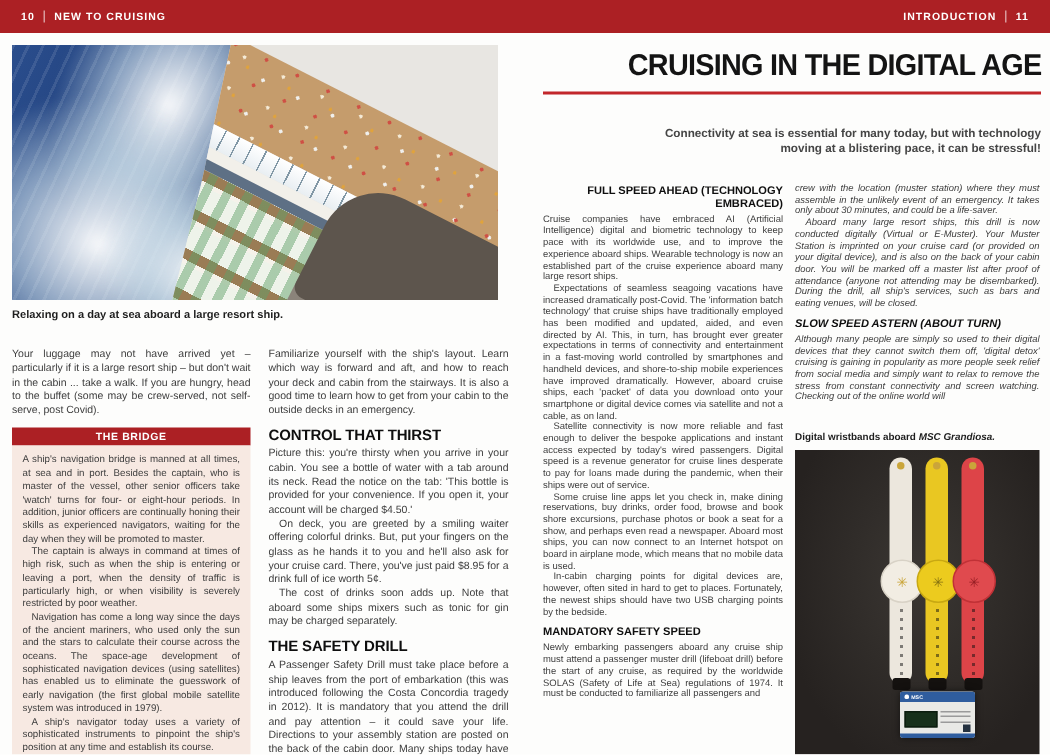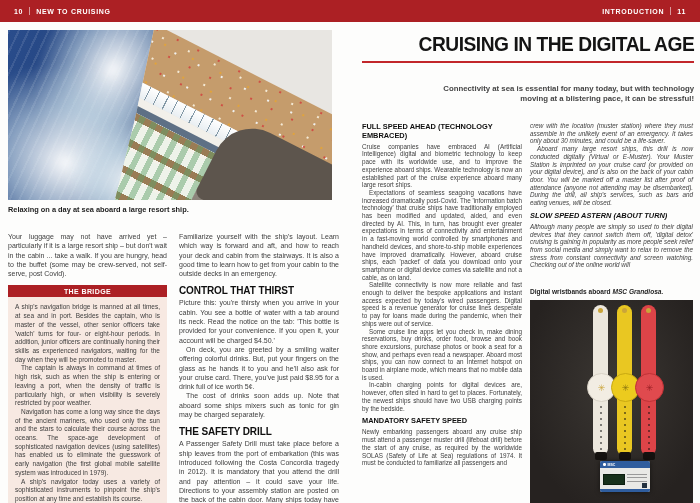--- a/index.html
+++ b/index.html
@@ -66,21 +66,21 @@
   
   .rp-title { position:absolute; top:33px; right:6px; font-size:20px; font-weight:800; color:#141414;
               letter-spacing:-.5px; white-space:nowrap; transform:scaleX(.96); transform-origin:100% 50%; }
   .rp-rule { position:absolute; left:362px; right:6px; top:61px; height:2px; background:#c2272b; }
   .rp-stand { position:absolute; top:72px; right:6px; width:272px; text-align:right; font-size:7.8px;
               font-weight:bold; color:#454545; line-height:10px;margin-top:12px; }
   .rp-colA { position:absolute; left:362px; top:122px; width:160px; }
   .rp-colB { position:absolute; left:530px; top:122px; width:163px;font-style:italic; }
   p.b6 { font-size:6.3px; line-height:7.7px; text-align:justify; color:#3d3d3d; margin:0; }
   h4.sec6 { font-size:7.4px; line-height:8.6px; font-weight:bold; margin:5px 0 2.5px; color:#0f0f0f; }
-  .rp-colA h4.sec6:first-child { margin-top:1px; }
+  .rp-colA h4.sec6:first-child { margin-top:1px;text-align:right; }
 
   .caption2 { position:absolute; left:530px; top:288px; width:163px; font-size:6.6px; font-weight:bold; color:#1e1e1e; }
   .caption2 .it { font-style:italic; }
 
   
   .photo2 { position:absolute; left:530px; top:300px; width:163px; height:203px; overflow:hidden;
             background:radial-gradient(ellipse at 52% 42%, #3b3733, #262220 78%); }
   .strap { position:absolute; top:5px; width:15px; height:151px; border-radius:8px; }
   .s-white { left:63px;  background:#ece7dd; }
   .s-yellow{ left:87px;  background:#e9c722; }

